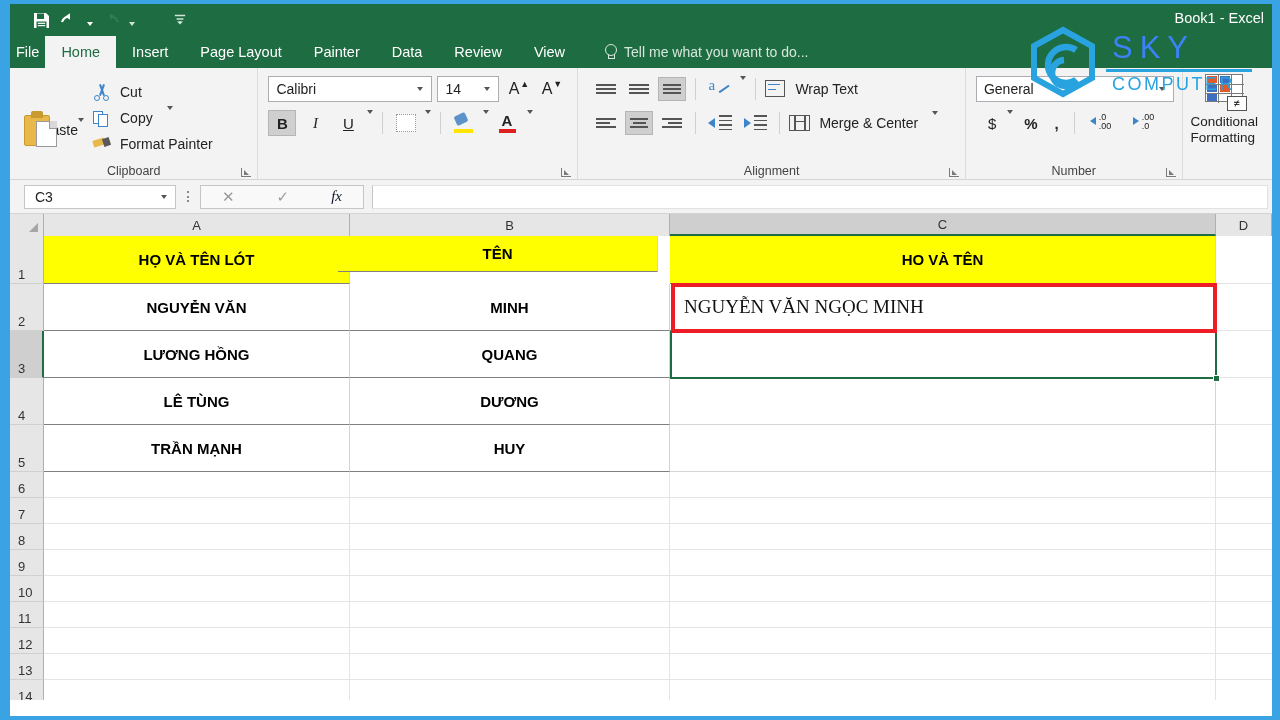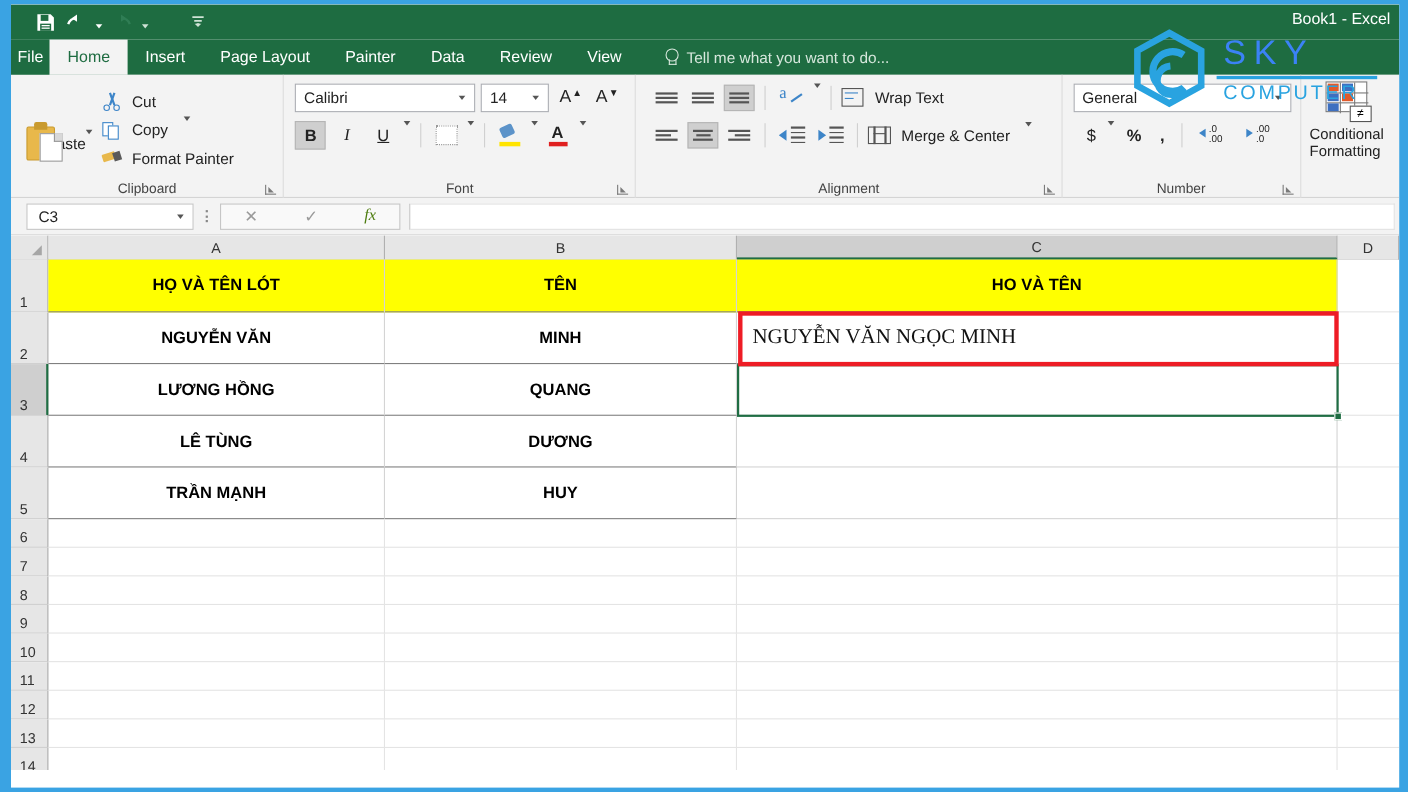--- a/index.html
+++ b/index.html
@@ -247,21 +247,21 @@
   .fb-dots {
     width: 24px; display: flex; flex-direction: column; align-items: center;
     gap: 2.5px;
   }
   .fb-dots i { width: 2px; height: 2px; background: #888; display: block; }
   .fb-btns {
     width: 164px; height: 24px; border: 1px solid #c6c6c6; background: #f9f9f9;
     display: flex; align-items: center; justify-content: space-around;
     color: #9a9a9a; font-size: 15px;
   }
-  .fb-btns .fx { font-family: "Liberation Serif", serif; font-style: italic; color: #4d7c0f; font-size: 15px; }
+  .fb-btns .fx { font-family: "Liberation Serif", serif; font-style: italic; color: #0f172a; font-size: 15px; }
   .fb-input {
     flex: 1; height: 24px; margin-left: 8px; background: #fff;
     border: 1px solid #e2e2e2; border-left: 1px solid #c6c6c6;
     font-size: 14px; color: #222; padding-left: 8px; display: flex; align-items: center;
   }
 
   
   .gridwrap { position: relative; height: 486px; background: #fff; overflow: hidden; }
   .colhdr {
     position: absolute; left: 0; top: 0; height: 22px; width: 100%;
@@ -466,21 +466,20 @@
           </div>
         <span><span class="caret-d" style="border-top-color:#555"></span></span>
         <div class="fbtn">
             <span class="color-ic">
               <span>A</span>
               <i></i>
             </span>
           </div>
         <span><span class="caret-d" style="border-top-color:#555"></span></span>
       </div>
-      <div class="group-label">Font</div>
       <div class="dlg-launcher"></div>
     </div>
 
     <div class="group g-align">
       <div class="row">
         <div class="alignbtn">
             <em style="width:100%"></em>
             <em style="width:100%"></em>
             <em style="width:100%"></em>
           </div>
@@ -663,21 +662,21 @@
       <div class="rh" style="height:26px">11</div>
       <div class="rh" style="height:26px">12</div>
       <div class="rh" style="height:26px">13</div>
       <div class="rh" style="height:26px">14</div>
 
     </div>
 
     <div class="cells">
 
       <div class="cell hdr1 thickbot" style="left:0;top:0;width:306px;height:48px">HỌ VÀ TÊN LÓT</div>
-      <div class="cell hdr1 thickbot" style="left:306px;top:0;width:320px;height:48px">TÊN</div>
+      <div class="cell hdr1 thickbot" style="left:294px;top:0;width:320px;height:36px">TÊN</div>
       <div class="cell hdr1 thickbot" style="left:626px;top:0;width:546px;height:48px">HO VÀ TÊN</div>
       <div class="cell blank" style="left:1172px;top:0;width:90px;height:48px"></div>
 
       <div class="cell bold thickbot" style="left:0;top:48px;width:306px;height:47px">NGUYỄN VĂN</div>
       <div class="cell bold thickbot" style="left:306px;top:48px;width:320px;height:47px">MINH</div>
       <div class="cell serif thickbot" style="left:626px;top:48px;width:546px;height:47px">NGUYỄN VĂN  NGỌC MINH</div>
       <div class="cell blank" style="left:1172px;top:48px;width:90px;height:47px"></div>
 
       <div class="cell bold thickbot" style="left:0;top:95px;width:306px;height:47px">LƯƠNG HỒNG</div>
       <div class="cell bold thickbot" style="left:306px;top:95px;width:320px;height:47px">QUANG</div>

